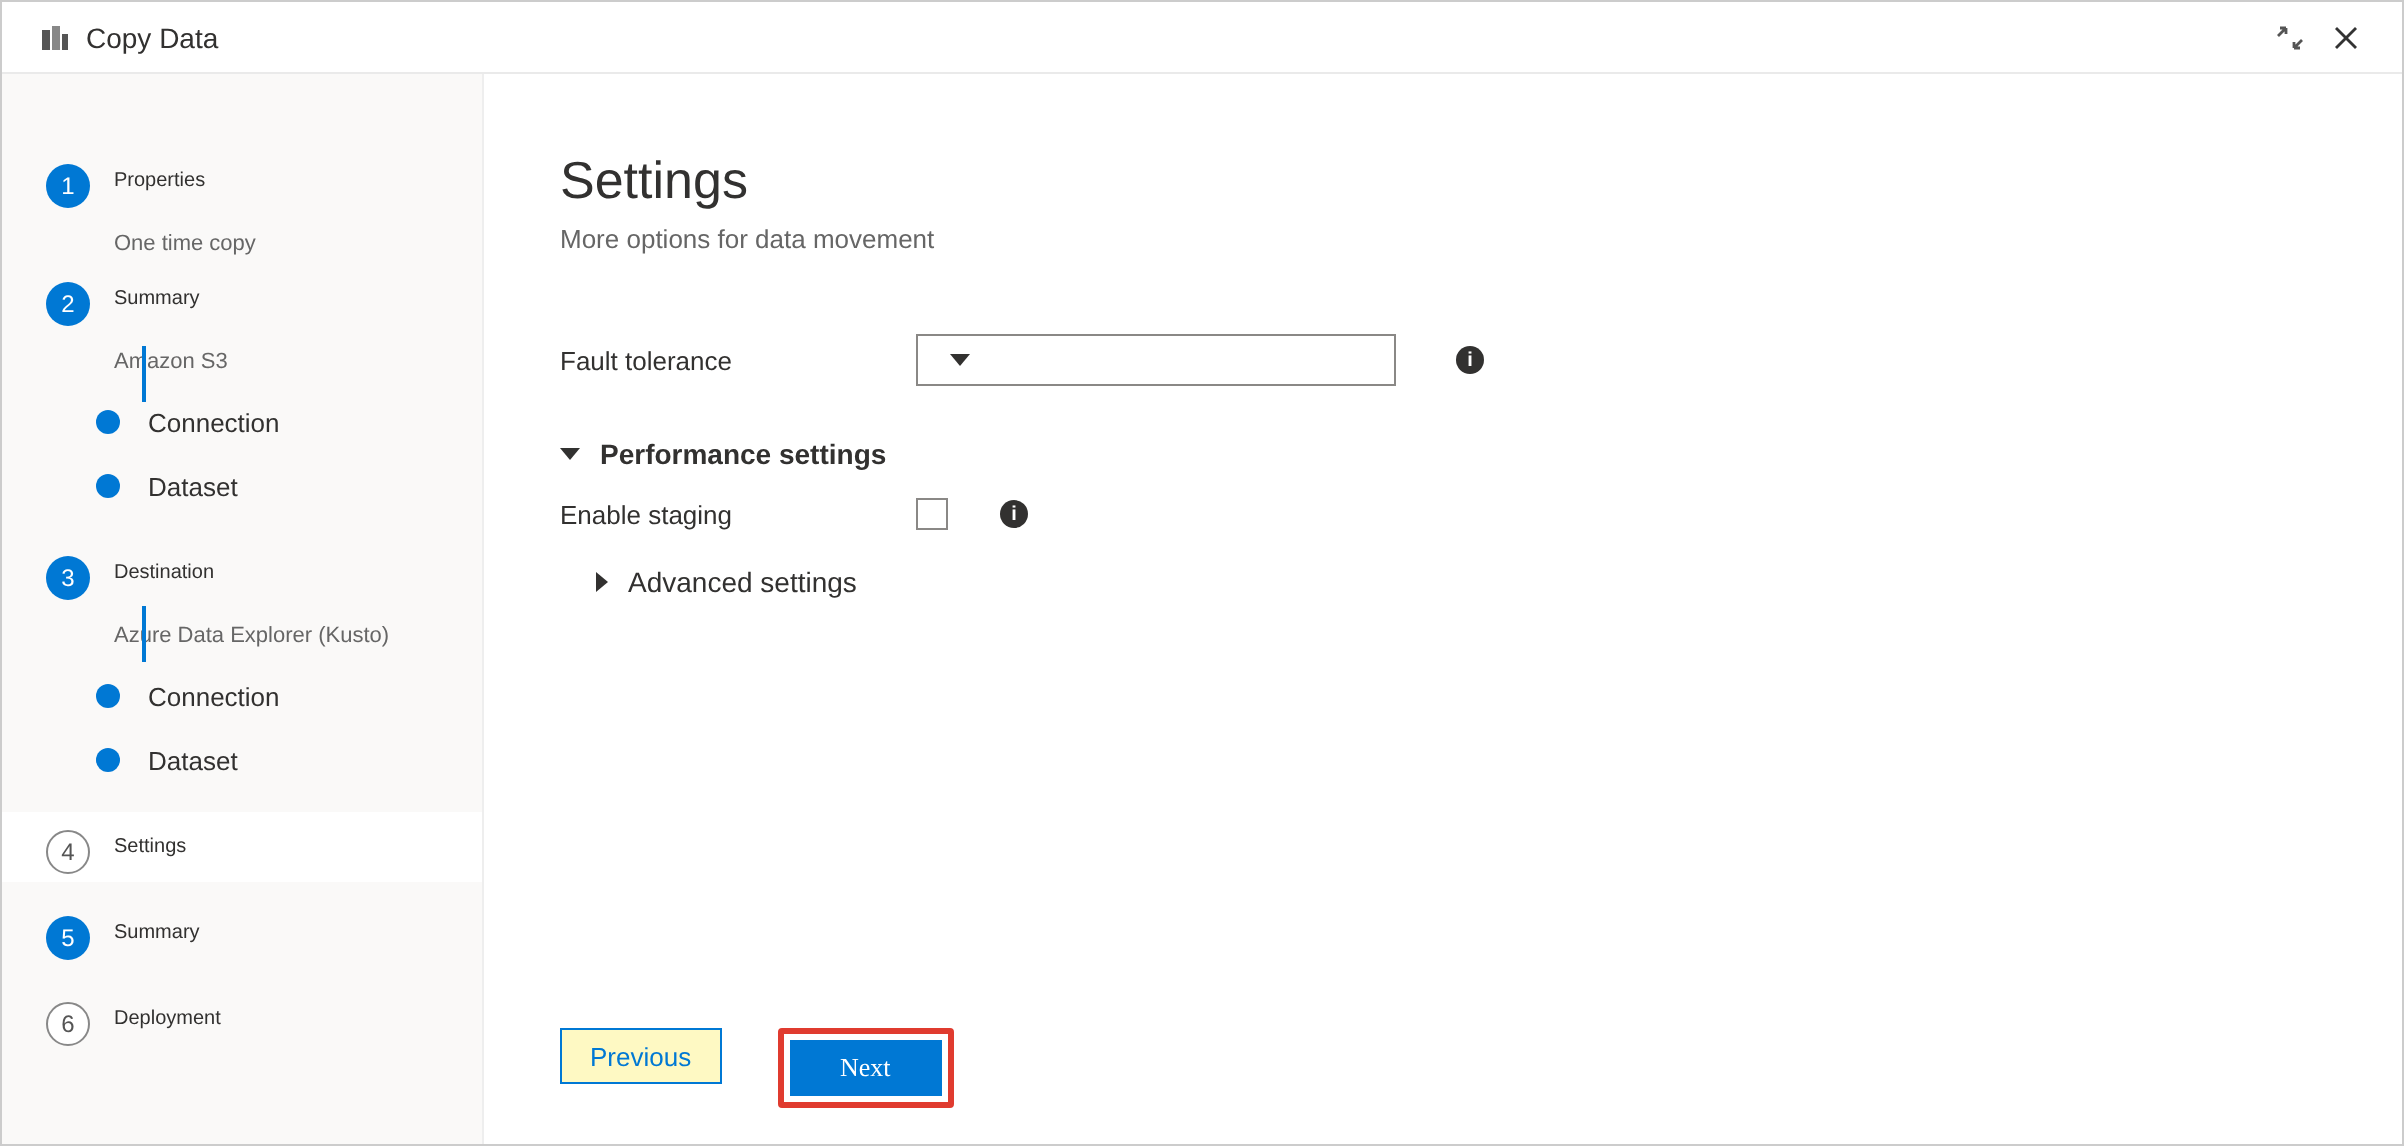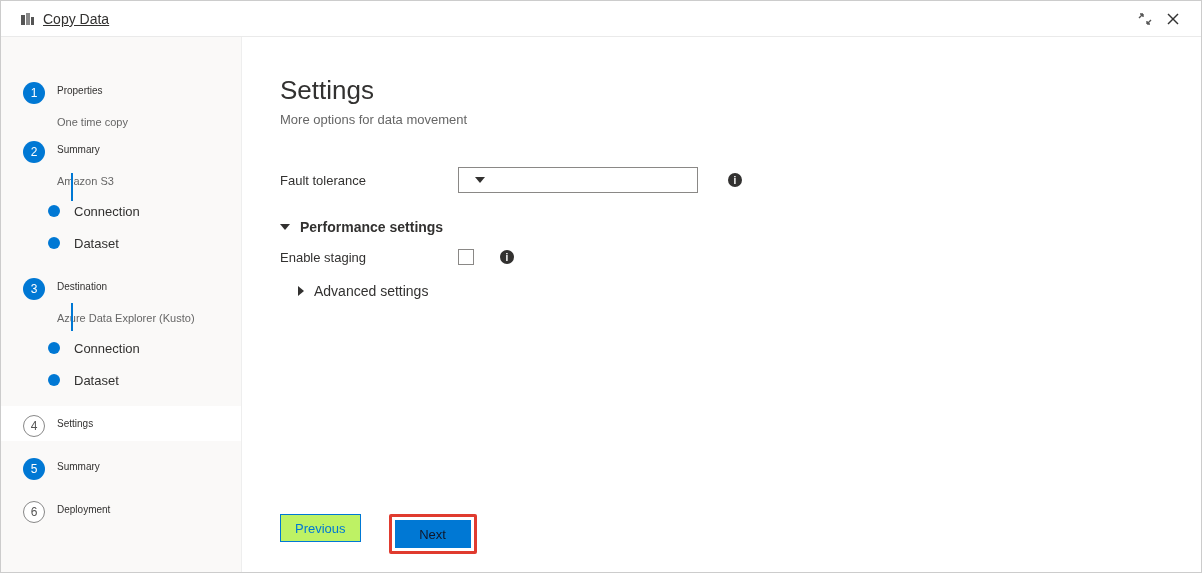--- a/index.html
+++ b/index.html
@@ -17,21 +17,21 @@
       height: 36px;
       display: flex;
       align-items: center;
       padding: 0 14px 0 18px;
       border-bottom: 1px solid #eaeaea;
     }
     .titlebar .app-icon {
       width: 16px; height: 16px; margin-right: 8px;
       display:flex; align-items:center; justify-content:center;
     }
-    .titlebar .title { font-size: 14px; color: #323130; text-decoration: underline; }
+    .titlebar .title { font-size: 14px; color: #323130; }
     .titlebar .spacer { flex: 1; }
     .titlebar .win-btn {
       width: 28px; height: 28px; display:flex; align-items:center; justify-content:center;
       color:#555;
       font-size: 16px;
       cursor:pointer;
     }
     .content {
       display:flex;
       height: calc(100% - 36px);
@@ -155,22 +155,22 @@
       gap: 28px;
     }
     .btn {
       height: 28px;
       min-width: 76px;
       padding: 0 14px;
       font-size: 13px;
       display:flex; align-items:center; justify-content:center;
       cursor:pointer;
     }
-    .btn.secondary { background:#bef264; border:1px solid #0078d4; color:#0078d4; }
-    .btn.primary { background:#0078d4; color:#0f172a; border:1px solid #0078d4; }
+    .btn.secondary { background:#fef9c3; border:1px solid #0078d4; color:#0078d4; }
+    .btn.primary { background:#0078d4; color:#ffffff; border:1px solid #0078d4;font-family:Liberation Serif, serif; }
     .highlight-box { border: 3px solid #e03b2f; padding: 3px; border-radius: 2px; }
   </style>
 </head>
 <body>
 
 <div class="titlebar">
   <span class="app-icon">
     <svg width="16" height="16" viewBox="0 0 16 16">
         <rect x="2" y="4" width="4" height="10" fill="#555"></rect>
         <rect x="7" y="2" width="4" height="12" fill="#888"></rect>

